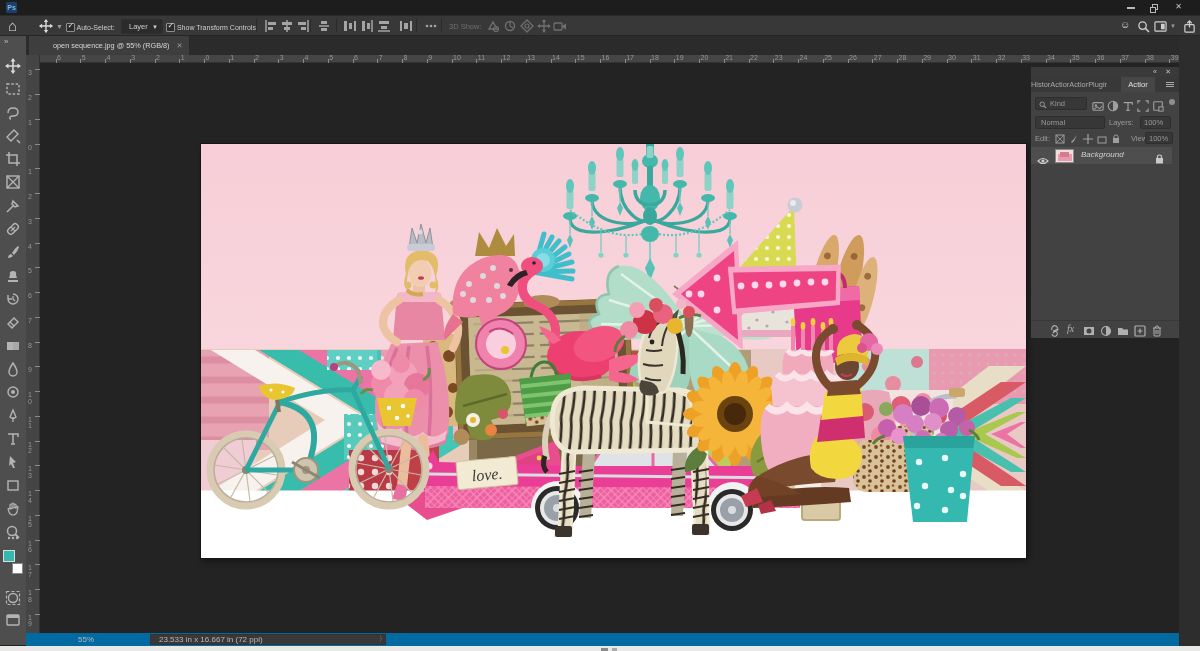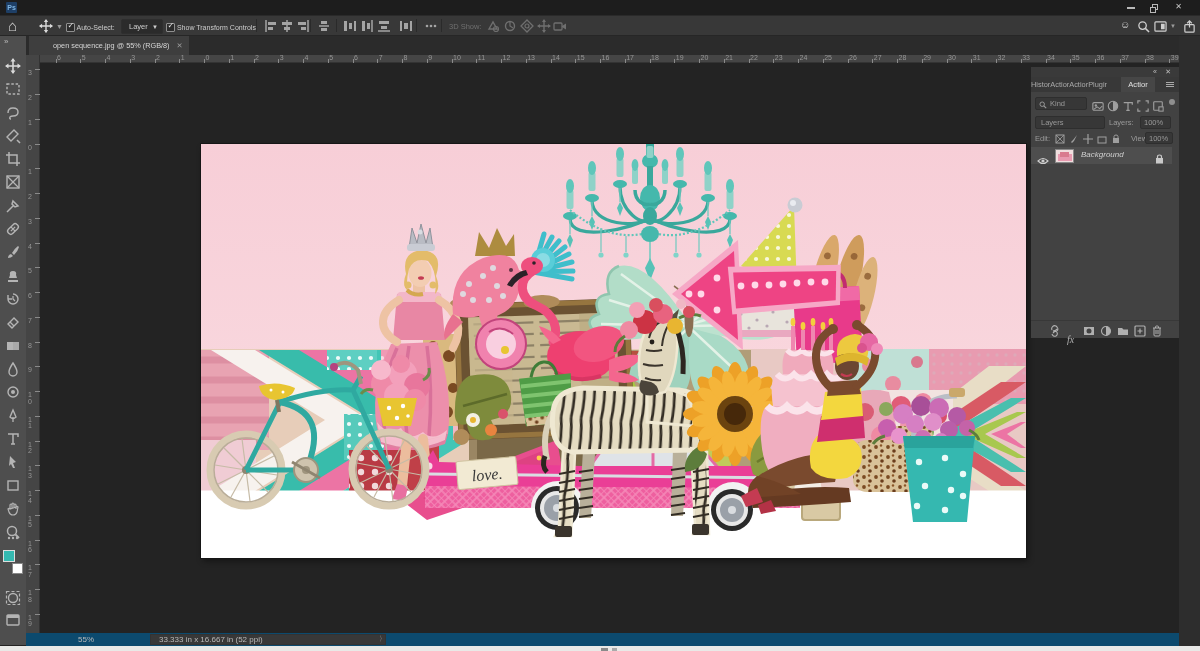--- a/index.html
+++ b/index.html
@@ -24,21 +24,21 @@
 #canvas{left:201px;top:143.5px;width:825px;height:414px;box-shadow:0 0 0 1px #161616, 2px 3px 6px rgba(0,0,0,0.45)}
 #rightcol{left:1179px;top:36px;width:21px;height:612px;background:#2d2d2d}
 #panel{left:1031px;top:67px;width:148px;height:271px;background:#424242}
 #panelhdr{position:absolute;left:0;top:0;width:148px;height:10px;background:#3a3a3a;color:#bdbdbd}
 #paneltabs{position:absolute;left:0;top:10px;width:148px;height:15px;background:#383838;font-size:7.4px;color:#a9a9a9;white-space:nowrap}
 #paneltabs span{display:inline-block;margin-left:0;line-height:15px}
 #ltab{position:absolute;left:90px;top:0;width:34px;height:15px;background:#464646;color:#e2e2e2;text-align:center;line-height:15px;font-size:7.6px}
 .prow{position:absolute;left:0;width:148px;font-size:7.5px;color:#9a9a9a}
 .pinput{position:absolute;background:#373737;border:1px solid #2e2e2e;border-radius:2px;color:#9a9a9a;font-size:7.5px}
 #layerrow{position:absolute;left:0;top:80px;width:141px;height:17px;background:#4e4e4e}
-#statusbar{left:26px;top:633px;width:1153px;height:12.5px;background:#0c4a6e;color:#b9b9b9;font-size:8px}
+#statusbar{left:26px;top:633px;width:1153px;height:12.5px;background:#0369a1;color:#b9b9b9;font-size:8px}
 #statusbar .sz{position:absolute;left:124px;top:0.5px;width:236px;height:11px;background:#383838;border:1px solid #333;padding-left:8px;line-height:10px}
 #whitestrip{left:0;top:645.5px;width:1200px;height:5.5px;background:#e9e9e7}
 .chk{display:inline-block;width:9px;height:9px;background:#2b2b2b;border:1px solid #909090;border-radius:1px;position:relative;top:1.5px}
 .chk:after{content:"\2713";position:absolute;left:0.5px;top:-3px;font-size:8px;color:#e8e8e8}
 .opticon{position:absolute;top:3px;width:14px;height:14px}
 .vsep{position:absolute;top:3px;width:1px;height:13px;background:#2a2a2a}
 </style></head><body>
 <div class="abs" id="titlebar">
     <div id="pslogo">Ps</div>
     <div id="winctl">
@@ -1101,21 +1101,21 @@
         <path d="M2,3 H12 V5.5 M7,3 V12 M5,12 H9" fill="none" stroke="#9f9f9f" stroke-width="1.4"></path>
       </svg></div>
     <div style="position:absolute;left:106px;top:31px;width:12px;height:12px"><svg width="12" height="12" viewBox="0 0 14 14">
         <path d="M1,4 V1 H4 M10,1 H13 V4 M13,10 V13 H10 M4,13 H1 V10" fill="none" stroke="#9f9f9f" stroke-width="1.4"></path>
       </svg></div>
     <div style="position:absolute;left:121px;top:31px;width:12px;height:12px"><svg width="12" height="12" viewBox="0 0 14 14">
         <rect x="2" y="2" width="10" height="10" rx="1" fill="none" stroke="#9f9f9f" stroke-width="1.3"></rect>
         <rect x="8" y="8" width="5" height="5" fill="#444" stroke="#9f9f9f" stroke-width="1.2"></rect>
       </svg></div>
     <div class="prow" style="top:48px;height:16px">
-      <div class="pinput" style="left:4px;top:1px;width:70px;height:13px;line-height:12px;padding-left:5px">Layers</div>
+      <div class="pinput" style="left:4px;top:1px;width:70px;height:13px;line-height:12px;padding-left:5px">Normal</div>
       <span style="position:absolute;left:78px;top:3px">Layers:</span>
       <div class="pinput" style="left:109px;top:1px;width:31px;height:13px;line-height:12px;padding-left:3px">100%</div>
     </div>
     <div class="prow" style="top:65px;height:14px">
       <span style="position:absolute;left:4px;top:2px">Edit:</span>
       <div style="position:absolute;left:24px;top:2px;width:10px;height:10px"><svg width="10" height="10" viewBox="0 0 10 10">
           <rect x="1" y="1" width="8" height="8" fill="none" stroke="#9f9f9f"></rect>
           <path d="M1,1 L9,9 M9,1 L1,9" stroke="#9f9f9f" stroke-width="0.8"></path>
         </svg></div>
       <div style="position:absolute;left:38px;top:2px;width:10px;height:10px"><svg width="10" height="10" viewBox="0 0 10 10">
@@ -1146,21 +1146,21 @@
       <span style="position:absolute;left:50px;top:3px;font-size:8px;font-style:italic;color:#cfcfcf">Background</span>
       <div style="position:absolute;right:8px;top:3px;width:9px;height:10px"><svg width="9" height="10" viewBox="0 0 9 10">
           <rect x="1" y="4" width="7" height="5.5" fill="#c9c9c9"></rect>
           <path d="M2.5,4 V2.8 Q2.5,1 4.5,1 Q6.5,1 6.5,2.8 V4" fill="none" stroke="#c9c9c9" stroke-width="1.2"></path>
         </svg></div>
     </div>
     <div class="prow" style="top:253px;height:18px;border-top:1px solid #383838">
       <div style="position:absolute;left:18px;top:4px;width:12px;height:12px"><svg width="12" height="12" viewBox="0 0 12 12">
           <path d="M4,8 L8,4 M3,5 A3,3 0 0 1 7,1 L8,2 A3,3 0 0 1 8,6 M4,6 A3,3 0 0 1 8,10 L7,11 A3,3 0 0 1 3,9" stroke="#b0b0b0" fill="none" stroke-width="1.1"></path>
         </svg></div>
-      <div style="position:absolute;left:35px;top:12px;width:12px;height:12px"><svg width="12" height="12" viewBox="0 0 12 12">
+      <div style="position:absolute;left:35px;top:1px;width:12px;height:12px"><svg width="12" height="12" viewBox="0 0 12 12">
           <text x="1" y="10" font-size="10" font-style="italic" fill="#b0b0b0" font-family="Liberation Serif">fx</text>
         </svg></div>
       <div style="position:absolute;left:52px;top:4px;width:12px;height:12px"><svg width="12" height="12" viewBox="0 0 12 12">
           <rect x="1" y="2" width="10" height="8" fill="#b0b0b0"></rect>
           <circle cx="6" cy="6" r="2.5" fill="#424242"></circle>
         </svg></div>
       <div style="position:absolute;left:69px;top:4px;width:12px;height:12px"><svg width="12" height="12" viewBox="0 0 12 12">
           <circle cx="6" cy="6" r="4.5" fill="none" stroke="#b0b0b0" stroke-width="1.1"></circle>
           <path d="M6,1.5 A4.5,4.5 0 0 1 6,10.5 Z" fill="#b0b0b0"></path>
         </svg></div>
@@ -1171,18 +1171,18 @@
           <rect x="1" y="1" width="10" height="10" rx="1" fill="none" stroke="#b0b0b0" stroke-width="1.2"></rect>
           <path d="M6,3.5 V8.5 M3.5,6 H8.5" stroke="#b0b0b0" stroke-width="1.2"></path>
         </svg></div>
       <div style="position:absolute;left:120px;top:4px;width:12px;height:12px"><svg width="12" height="12" viewBox="0 0 12 12">
           <path d="M2,3 H10 M3,3 V10 Q3,11 4,11 H8 Q9,11 9,10 V3 M5,5 V9 M7,5 V9 M4.5,3 V2 Q4.5,1 5.5,1 H6.5 Q7.5,1 7.5,2 V3" stroke="#b0b0b0" fill="none" stroke-width="1"></path>
         </svg></div>
     </div>
   </div>
 <div class="abs" id="statusbar">
     <span style="position:absolute;left:52px;top:1.5px">55%</span>
-    <div class="sz">33.333 in x 16.667 in (52 ppi)</div>
+    <div class="sz">23.533 in x 16.667 in (72 ppi)</div>
     <span style="position:absolute;left:353px;top:1px;font-size:7px">〉</span>
   </div>
 <div class="abs" id="whitestrip">
     <div style="position:absolute;left:601px;top:2px;width:7px;height:3px;background:#8a8a8a"></div>
     <div style="position:absolute;left:612px;top:2px;width:5px;height:3px;background:#aaa"></div>
   </div>
 </body></html>

